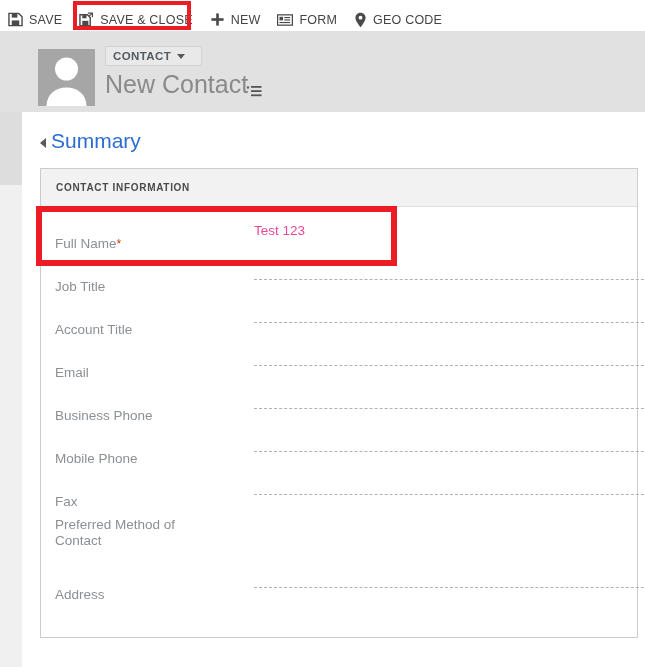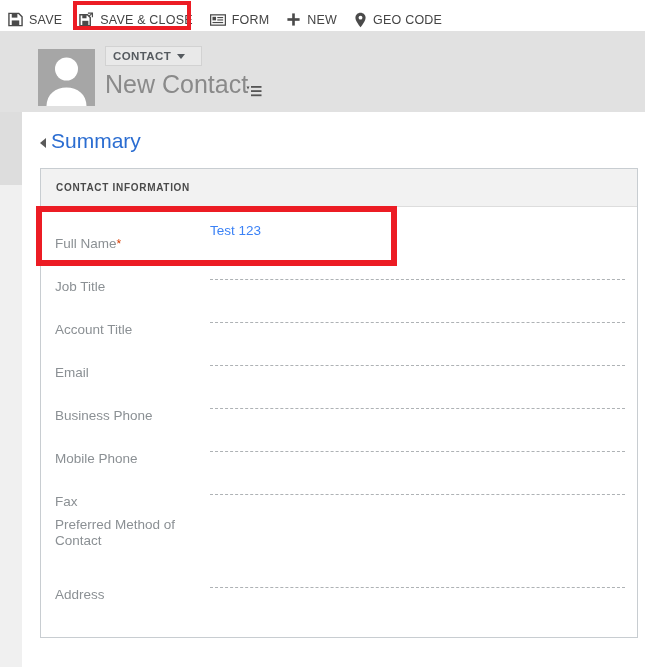--- a/index.html
+++ b/index.html
@@ -163,24 +163,25 @@
   }
   .field-row.tall .field-label { padding-top: 9px; }
   .field-value-wrap {
     flex: 1 1 auto;
     position: relative;
     height: 100%;
     padding-top: 14px;
     padding-right: 12px;
   }
   .field-value {
-    color: #3b82f6;
+    color: #ec4899;
     font-size: 13.5px;
     line-height: 16px;
     cursor: text;
+    margin-left: 44px;
   }
   .field-value.empty {
     display: block;
     height: 16px;
     border-bottom: 1px dashed #aeb2b5;
     width: 100%;
   }
 
   
   #full-name-highlight {
@@ -215,39 +216,39 @@
         <rect x="3.5" y="9.4" width="6.5" height="4.8" fill="#4a4a4a"></rect>
         <path d="M9.5 1.2h4.8v4.4" fill="none" stroke="#4a4a4a" stroke-width="1.3"></path>
         <path d="M10.8 4.4l3.4-3.2" stroke="#4a4a4a" stroke-width="1.3"></path>
       </svg>
     </span>
     <span class="cmd-label">SAVE &amp; CLOSE</span>
   </div>
 
   <div class="cmd-btn">
     <span class="cmd-icon">
+      <svg width="15" height="15" viewBox="0 0 16 16">
+        <rect x="6.6" y="1.5" width="2.8" height="13" fill="#4a4a4a"></rect>
+        <rect x="1.5" y="6.6" width="13" height="2.8" fill="#4a4a4a"></rect>
+      </svg>
+    </span>
+    <span class="cmd-label">NEW</span>
+  </div>
+
+  <div class="cmd-btn">
+    <span class="cmd-icon">
       <svg width="16" height="14" viewBox="0 0 18 14">
         <rect x="0.7" y="1.2" width="16.6" height="11.6" fill="none" stroke="#4a4a4a" stroke-width="1.4"></rect>
         <rect x="2.8" y="3.4" width="4" height="4" fill="#4a4a4a"></rect>
         <rect x="8.2" y="3.6" width="6.6" height="1.3" fill="#4a4a4a"></rect>
         <rect x="8.2" y="6.3" width="6.6" height="1.3" fill="#4a4a4a"></rect>
         <rect x="2.8" y="9.2" width="12" height="1.3" fill="#4a4a4a"></rect>
       </svg>
     </span>
     <span class="cmd-label">FORM</span>
-  </div>
-
-  <div class="cmd-btn">
-    <span class="cmd-icon">
-      <svg width="15" height="15" viewBox="0 0 16 16">
-        <rect x="6.6" y="1.5" width="2.8" height="13" fill="#4a4a4a"></rect>
-        <rect x="1.5" y="6.6" width="13" height="2.8" fill="#4a4a4a"></rect>
-      </svg>
-    </span>
-    <span class="cmd-label">NEW</span>
   </div>
 
   <div class="cmd-btn">
     <span class="cmd-icon">
       <svg width="13" height="16" viewBox="0 0 13 16">
         <path d="M6.5 0.8C3.6 0.8 1.4 3 1.4 5.8c0 3.6 5.1 9.4 5.1 9.4s5.1-5.8 5.1-9.4C11.6 3 9.4 0.8 6.5 0.8z" fill="#4a4a4a"></path>
         <circle cx="6.5" cy="5.7" r="1.9" fill="#ffffff"></circle>
       </svg>
     </span>
     <span class="cmd-label">GEO CODE</span>

